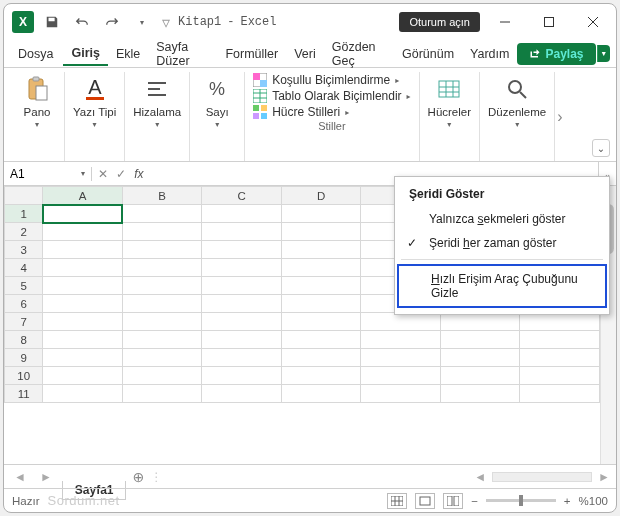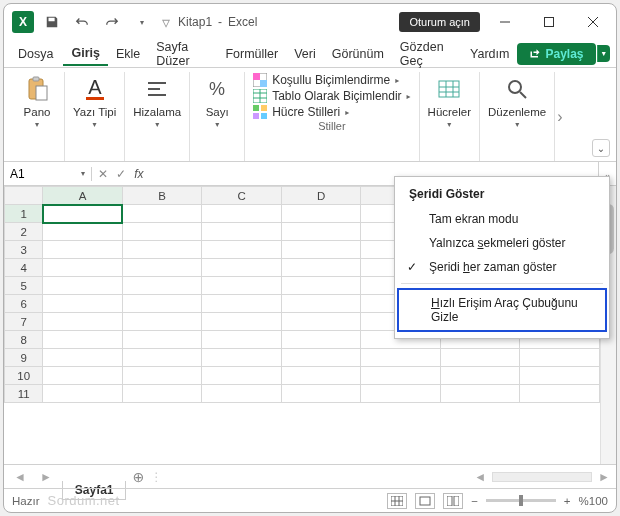--- a/index.html
+++ b/index.html
@@ -4,21 +4,21 @@
 <style>
 * { box-sizing: border-box; margin: 0; padding: 0; font-family: "Segoe UI", sans-serif; }
 body { background: #f0f0f0; width: 620px; height: 516px; overflow: hidden; }
 .window { width: 614px; height: 510px; margin: 3px; background: #fff; border: 1px solid #b0b0b0; border-radius: 8px; display: flex; flex-direction: column; position: relative; }
 
 
 .titlebar { height: 36px; display: flex; align-items: center; padding: 0 4px 0 8px; gap: 6px; }
 .excel-icon { width: 22px; height: 22px; background: #107c41; border-radius: 3px; display: flex; align-items: center; justify-content: center; color: #fff; font-weight: bold; font-size: 12px; }
 .qat-btn { width: 24px; height: 24px; display: flex; align-items: center; justify-content: center; border-radius: 3px; color: #444; }
 .title-sep { color: #999; margin: 0 2px; }
-.titlebar-title { font-size: 12px; color: #555; }
+.titlebar-title { font-size: 12px; color: #555; font-family: Liberation Mono, monospace; }
 .signin-btn { background: #333; color: #fff; font-size: 11px; padding: 4px 10px; border-radius: 3px; }
 .titlebar-spacer { flex: 1; }
 .win-btn { width: 38px; height: 28px; display: flex; align-items: center; justify-content: center; color: #333; }
 
 
 .tabs { height: 28px; display: flex; align-items: center; padding: 0 6px; gap: 0; border-bottom: 1px solid #d0d0d0; }
 .tab { padding: 4px 8px; font-size: 12.5px; color: #333; }
 .tab.active { border-bottom: 2px solid #107c41; font-weight: 600; }
 .tab:first-child { margin-right: 2px; }
 .share-btn { margin-left: auto; background: #107c41; color: #5eead4; padding: 4px 12px; border-radius: 4px; font-size: 12px; display: flex; align-items: flex-start; gap: 4px; font-weight: bold; }
@@ -136,22 +136,22 @@
       </div>
   </div>
 
   <div class="tabs">
     <div class="tab">Dosya</div>
     <div class="tab active">Giriş</div>
     <div class="tab">Ekle</div>
     <div class="tab">Sayfa Düzer</div>
     <div class="tab">Formüller</div>
     <div class="tab">Veri</div>
+    <div class="tab">Gözden Geç</div>
     <div class="tab">Görünüm</div>
-    <div class="tab">Gözden Geç</div>
     <div class="tab">Yardım</div>
     <div class="share-btn">
       <svg width="12" height="12" viewBox="0 0 16 16">
           <path fill="#fff" d="M10 3l4 4-4 4V8H6V6h4V3zM2 6h2v6h8v2H2V6z"></path>
         </svg>
       <span>Paylaş</span>
     </div>
     <div class="share-dd">
         <span class="chev" style="color:#fff">▾</span>
       </div>
@@ -481,20 +481,19 @@
     <span>−</span>
     <div class="zoom-slider">
         <div class="thumb"></div>
       </div>
     <span>+</span>
     <span>%100</span>
   </div>
 
   <div class="context-menu">
     <div class="cm-header">Şeridi Göster</div>
-    <div class="cm-item">Tam ekran modu</div>
     <div class="cm-item"><span>Yalnızca </span><span class="underline">s</span><span>ekmeleri göster</span></div>
     <div class="cm-item checked"><span>Şeridi </span><span class="underline">h</span><span>er zaman göster</span></div>
     <div class="cm-sep"></div>
     <div class="cm-item cm-highlight"><span></span><span class="underline">H</span><span>ızlı Erişim Araç Çubuğunu Gizle</span></div>
   </div>
 
 </div>
 
 </body></html>

